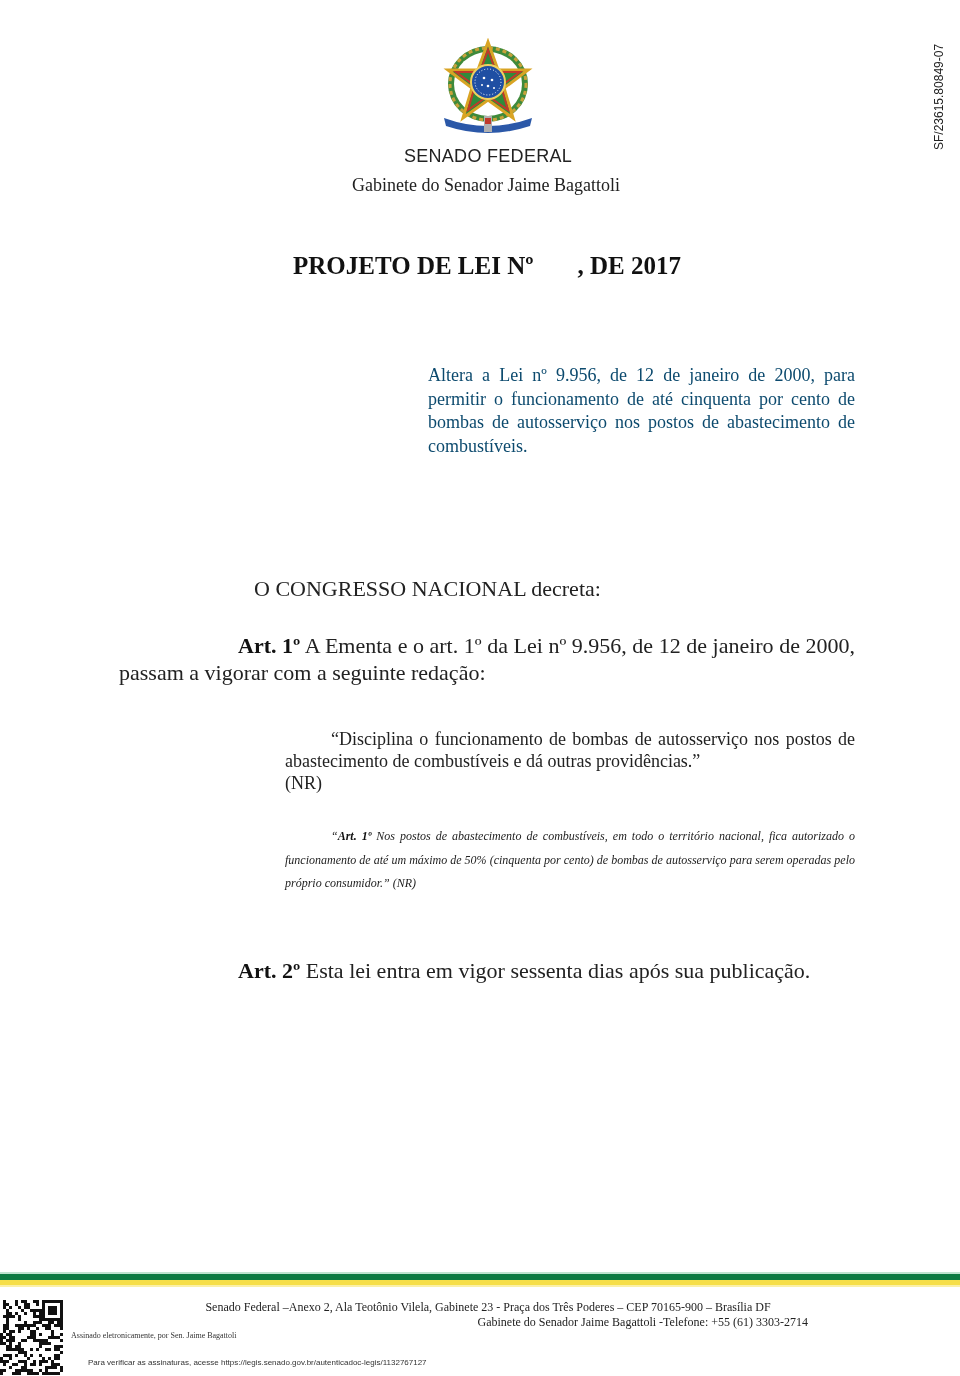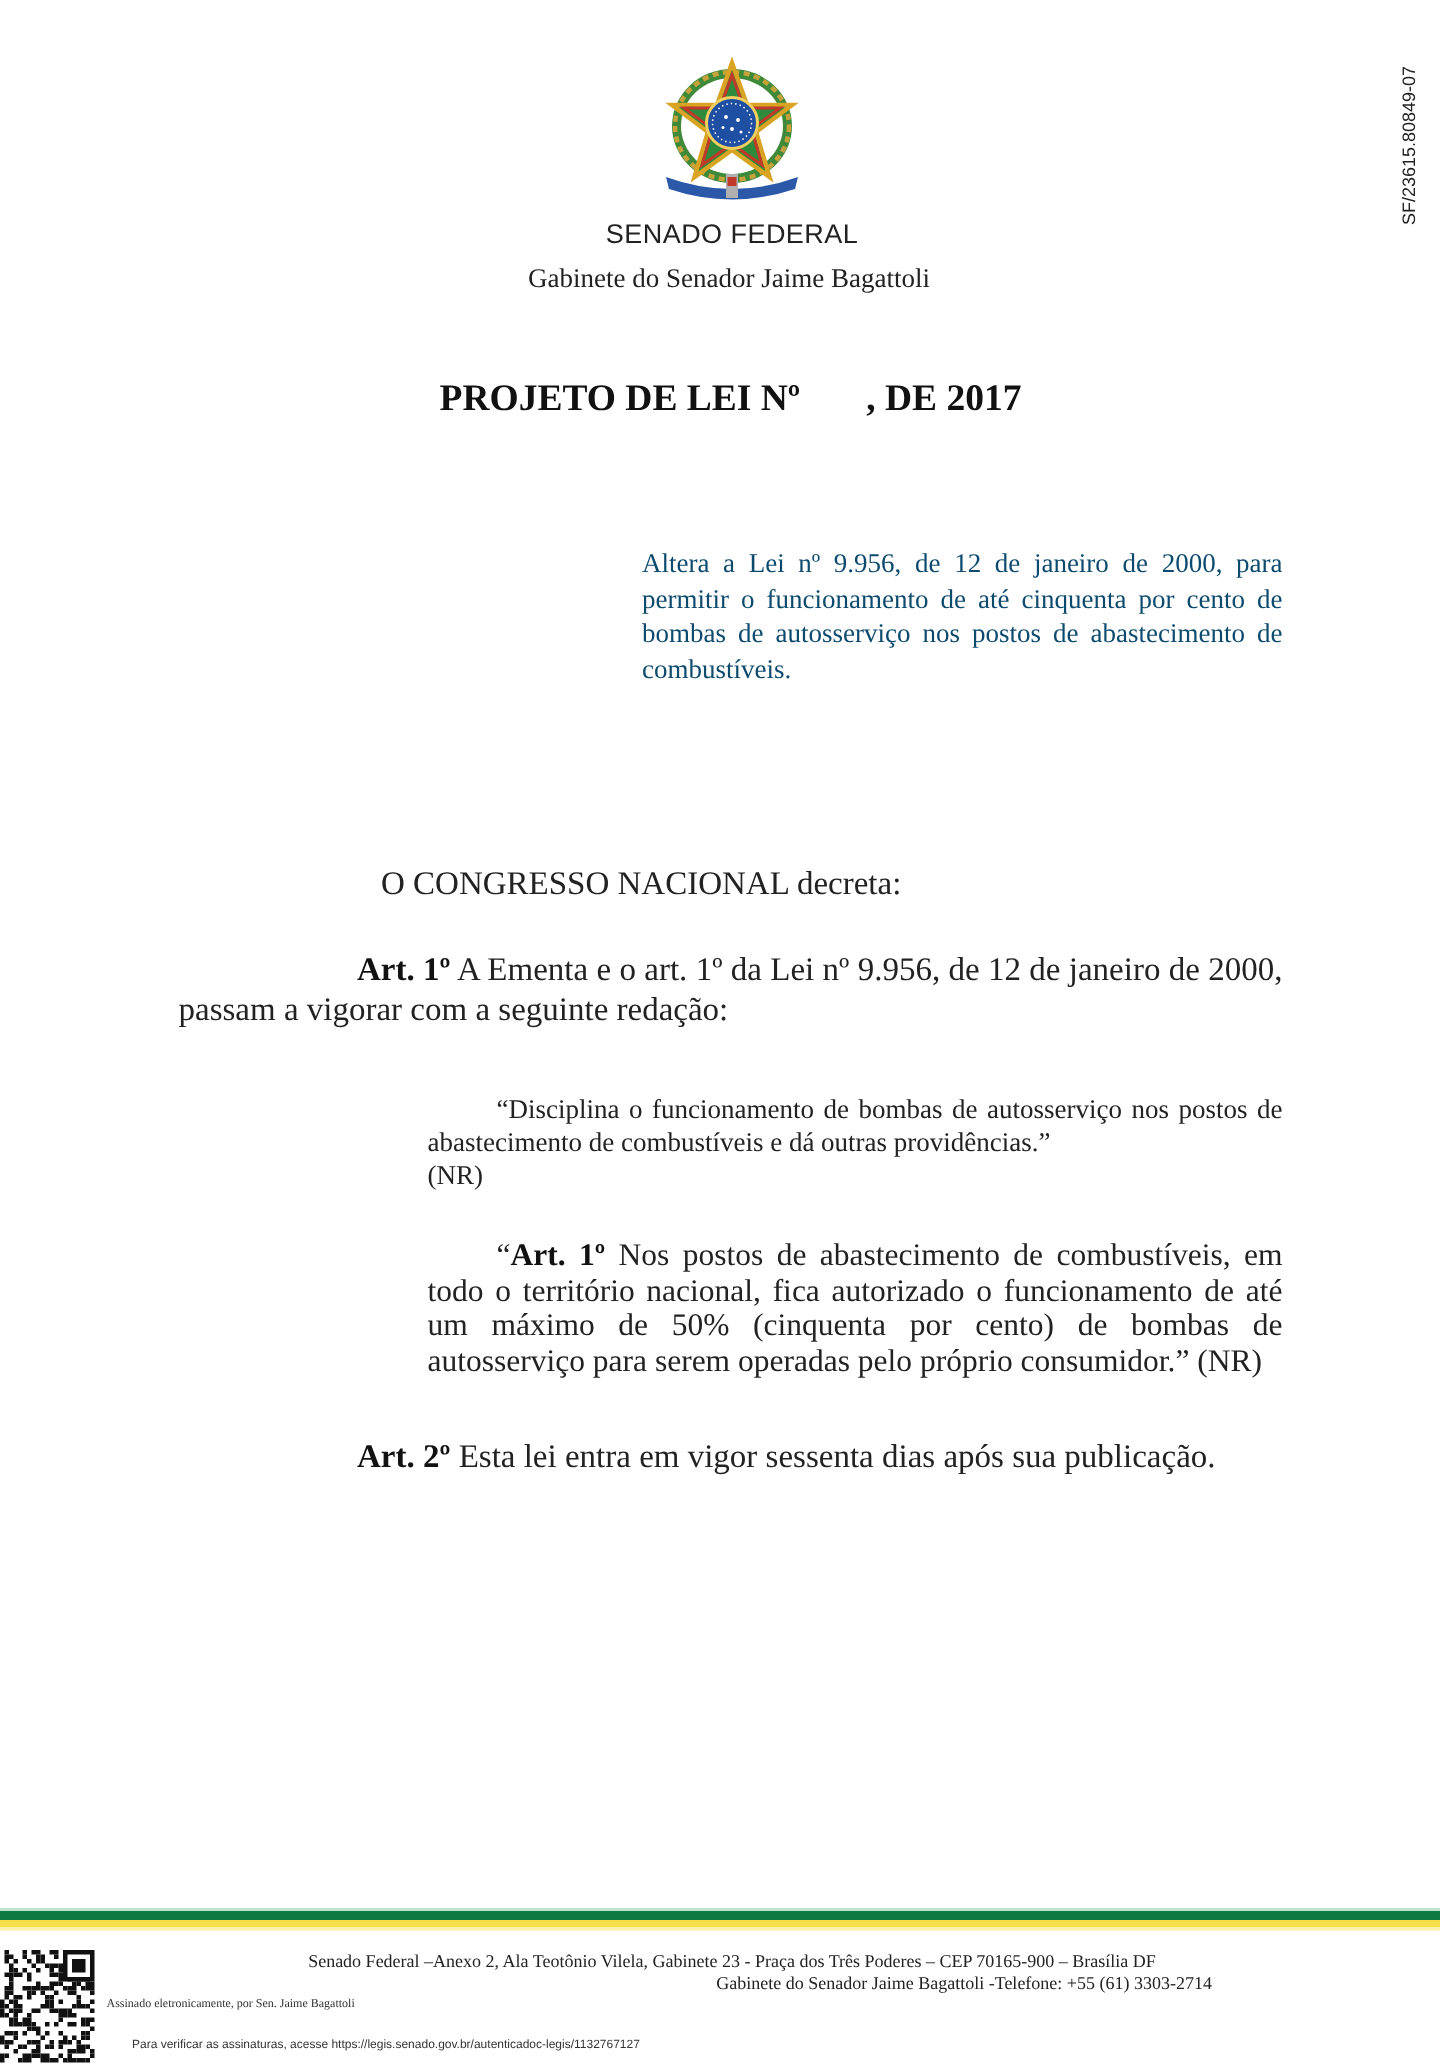--- a/index.html
+++ b/index.html
@@ -12,21 +12,21 @@
   .gabinete { left:0; width:972px; top:175px; text-align:center; font-size:18px; color:#222; }
   .side-code { left:932px; top:10px; width:20px; height:140px; }
   .side-code span { position:absolute; left:0; top:140px; transform-origin:0 0; transform:rotate(-90deg);
                     font-family:"Liberation Sans", sans-serif; font-size:12px; white-space:nowrap; color:#222; }
   .title { left:0; width:974px; top:252px; text-align:center; font-weight:bold; font-size:25px; color:#111; }
   .title .gap { display:inline-block; width:44px; }
   .ementa { left:428px; width:427px; top:364px; font-size:18px; line-height:23.5px; text-align:justify; text-align-last:left; color:#0c4a6e; }
   .decreta { left:254px; top:576px; font-size:22px; color:#222; }
   .art1 { left:119px; width:736px; top:632px; font-size:22px; line-height:27px; text-align:justify; text-indent:119px; color:#222; }
   .q1 { left:285px; width:570px; top:716px; font-size:18px; line-height:22px; text-align:justify; text-indent:46px; color:#222;margin-top:12px; }
-  .q2 { left:285px; width:570px; top:825px; font-size:21px; line-height:23.5px; text-align:justify; text-indent:46px; color:#222; }
+  .q2 { left:285px; width:570px; top:825px; font-size:12px; line-height:23.5px; text-align:justify; text-indent:46px; color:#222;font-style:italic; }
   .art2 { left:238px; top:958px; font-size:22px; color:#222; }
   b { font-weight:bold; color:#111;text-align:center; }
   .stripe-light { left:0; width:960px; top:1272px; height:2px; background:#bfe3cf; }
   .stripe-green { left:0; width:960px; top:1274px; height:6px; background:#0d7a42; }
   .stripe-yellow { left:0; width:960px; top:1280px; height:5px; background:#f6de48; }
   .stripe-yl { left:0; width:960px; top:1285px; height:2px; background:#fbf0a6; }
   .foot1 { left:168px; width:640px; top:1300px; text-align:center; font-size:12px; color:#222; }
   .foot2 { left:168px; width:640px; top:1315px; text-align:right; font-size:12px; color:#222; }
   .sign1 { left:71px; top:1331px; font-family:Liberation Serif, serif; font-size:8px; color:#333; }
   .sign2 { left:71px; top:1358px; font-family:"Liberation Sans", sans-serif; font-size:8px; color:#333;margin-left:17px; }

